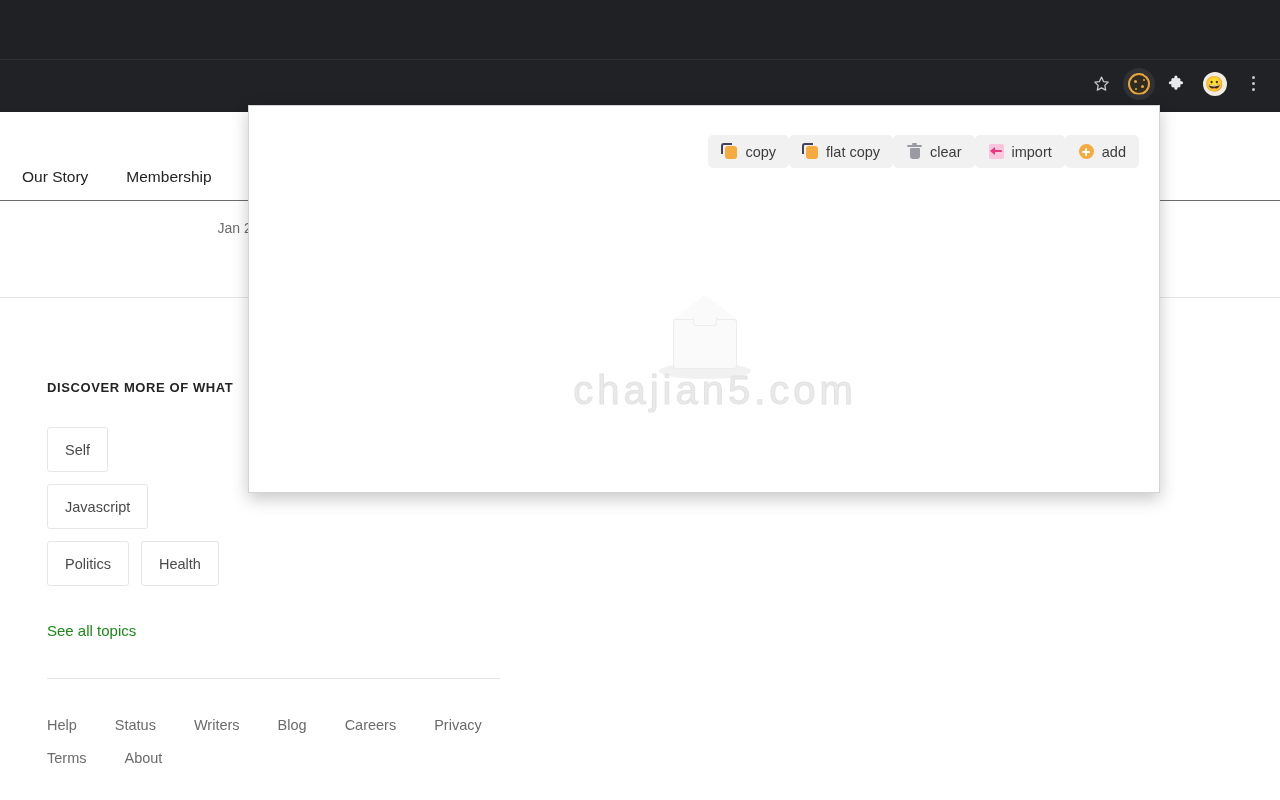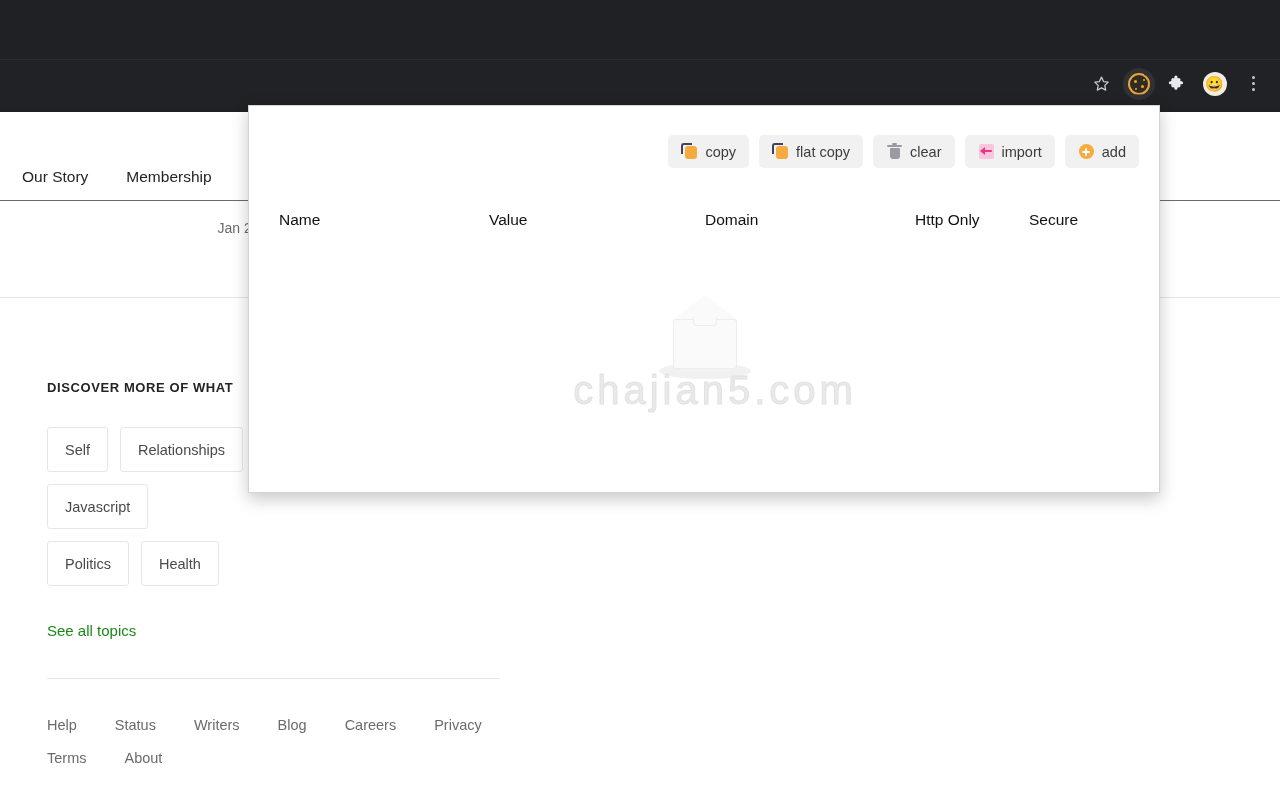--- a/index.html
+++ b/index.html
@@ -154,21 +154,21 @@
     position: absolute;
     left: 248px; top: 105px;
     width: 912px; height: 388px;
     background: #ffffff;
     border: 1px solid #d4d4d4;
     box-shadow: 0 6px 16px rgba(0,0,0,0.22);
     overflow: hidden;
   }
   .popup-toolbar {
     position: absolute; top: 29px; right: 20px;
-    display: flex; gap: 10px;
+    display: flex; 
   }
   .pbtn {
     display: flex; align-items: center; gap: 7px;
     background: #f1f1f1;
     border: none; border-radius: 5px;
     height: 33px; padding: 0 13px;
     font-size: 14.5px; color: #3c3c3c;
     font-family: "Liberation Sans", sans-serif;
     cursor: pointer;
   }
@@ -350,21 +350,20 @@
   <div class="nav-rule"></div>
 
   <div class="byline">Jan 28  ·  3 min re</div>
   <div class="byline-rule"></div>
 
   <div class="discover-head">DISCOVER MORE OF WHAT</div>
 
   <div class="topic-rows">
     <div class="topic-row">
       <span class="chip">Self</span>
-      <span class="chip">Relationships</span>
     </div>
     <div class="topic-row">
       <span class="chip">Javascript</span>
     </div>
     <div class="topic-row">
       <span class="chip">Politics</span>
       <span class="chip">Health</span>
     </div>
   </div>
 
@@ -423,29 +422,20 @@
     <button class="pbtn">
       <span class="ico ico-add">
         <span class="circ"></span>
           <span class="h"></span>
           <span class="v"></span>
       </span>
       <span>add</span>
     </button>
   </div>
 
-  <div class="cookie-table">
-    <div class="table-head">
-      <span class="th-name">Name</span>
-      <span class="th-value">Value</span>
-      <span class="th-domain">Domain</span>
-      <span class="th-http">Http Only</span>
-      <span class="th-secure">Secure</span>
-    </div>
-  </div>
 
   <div class="empty-state">
     <div class="inbox-wrap">
       <div class="inbox-shadow"></div>
       <div class="inbox-lid"></div>
       <div class="inbox-body"></div>
       <div class="inbox-notch"></div>
     </div>
   </div>
 

